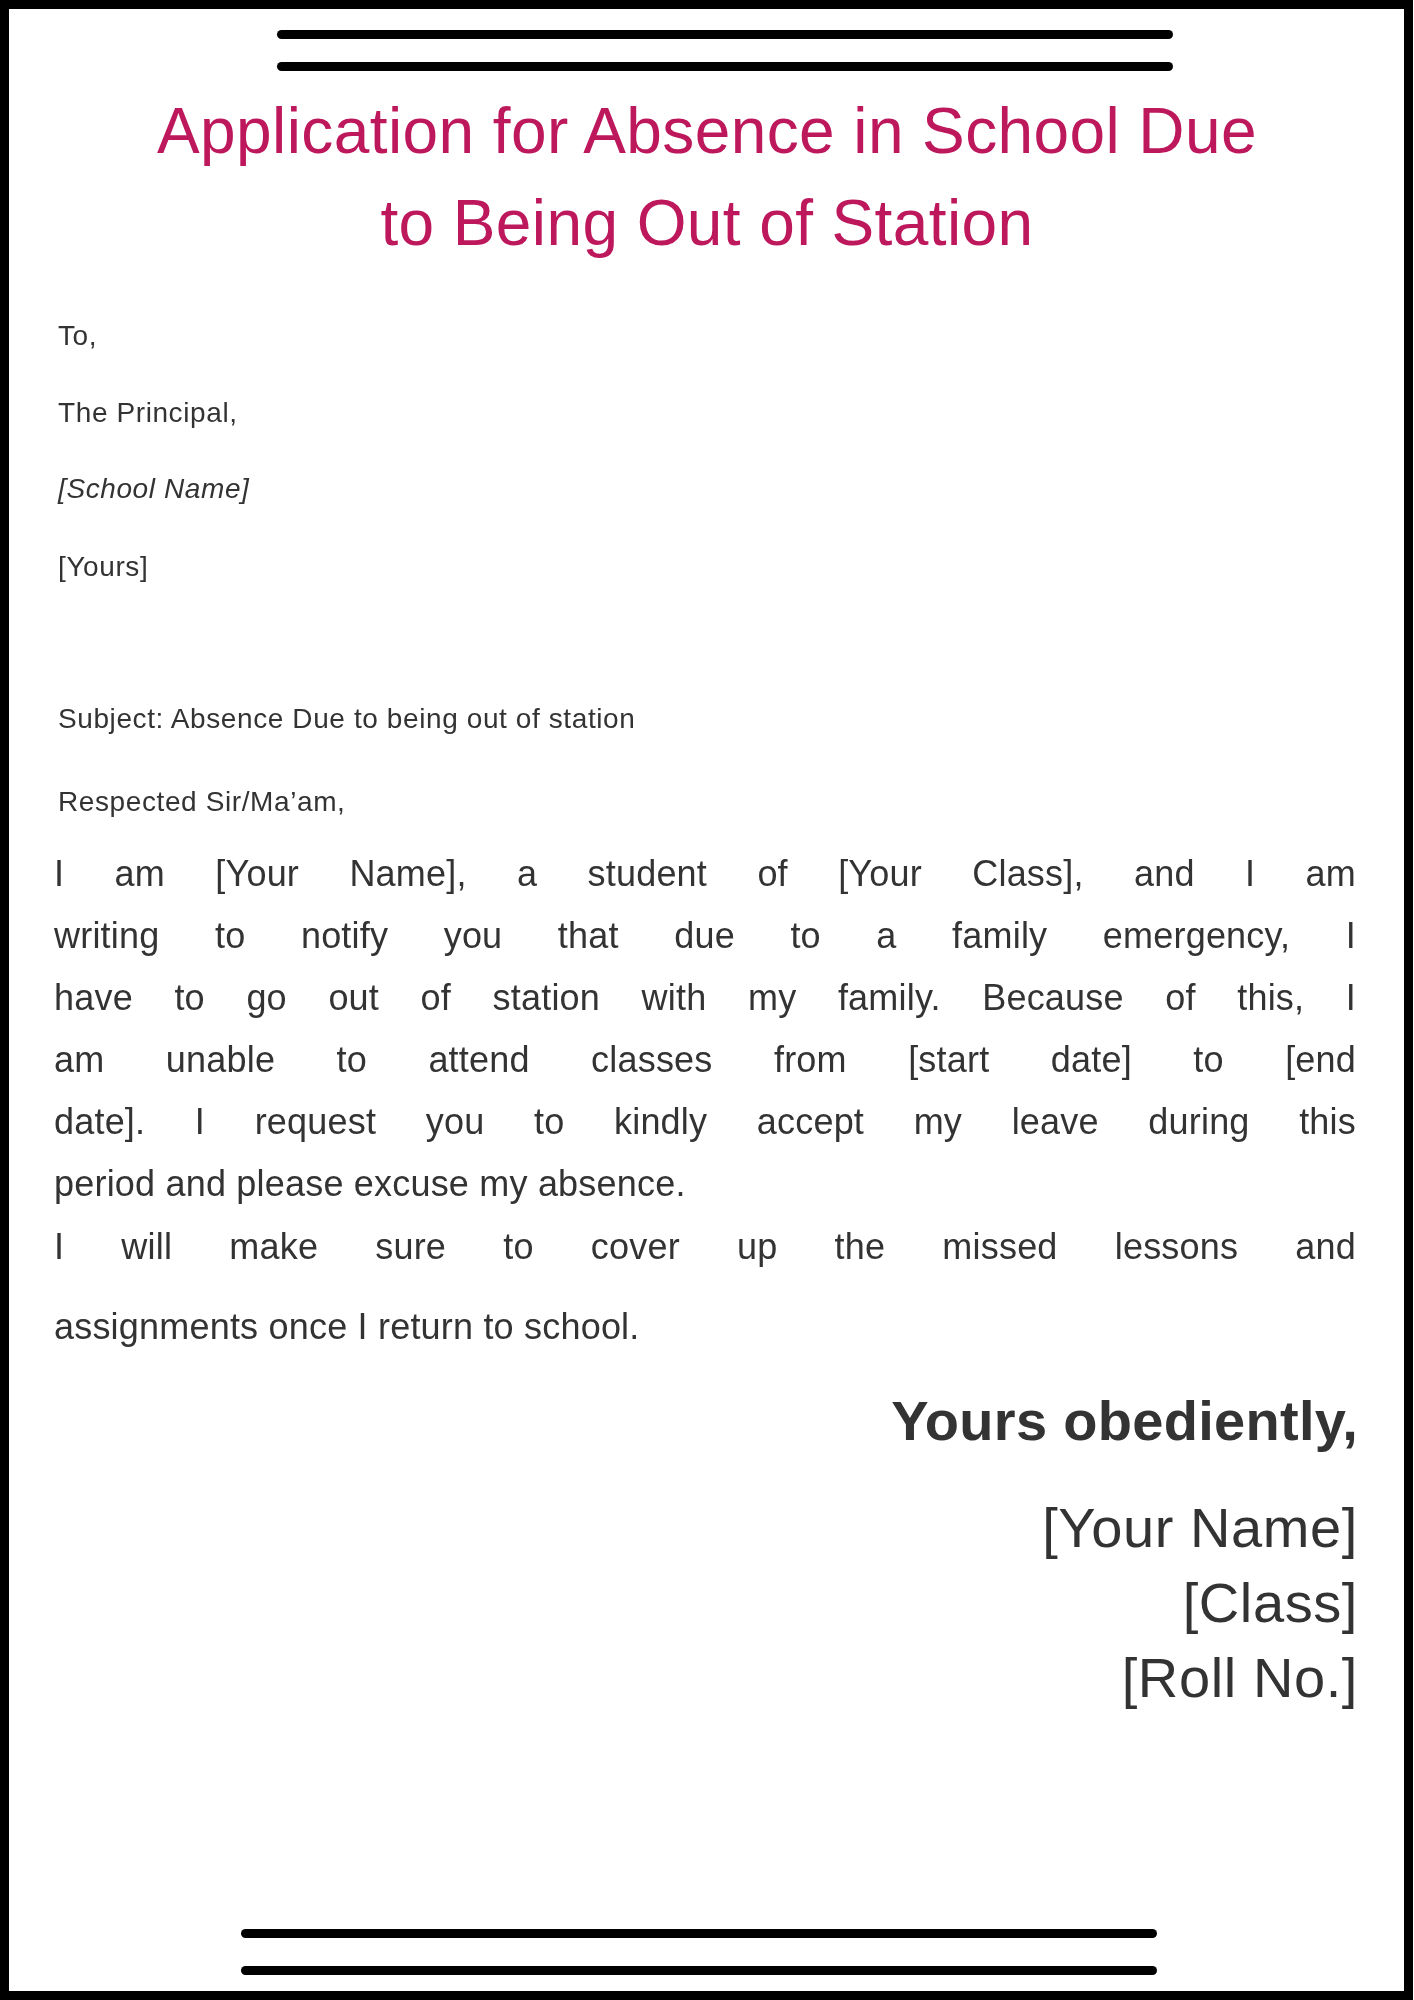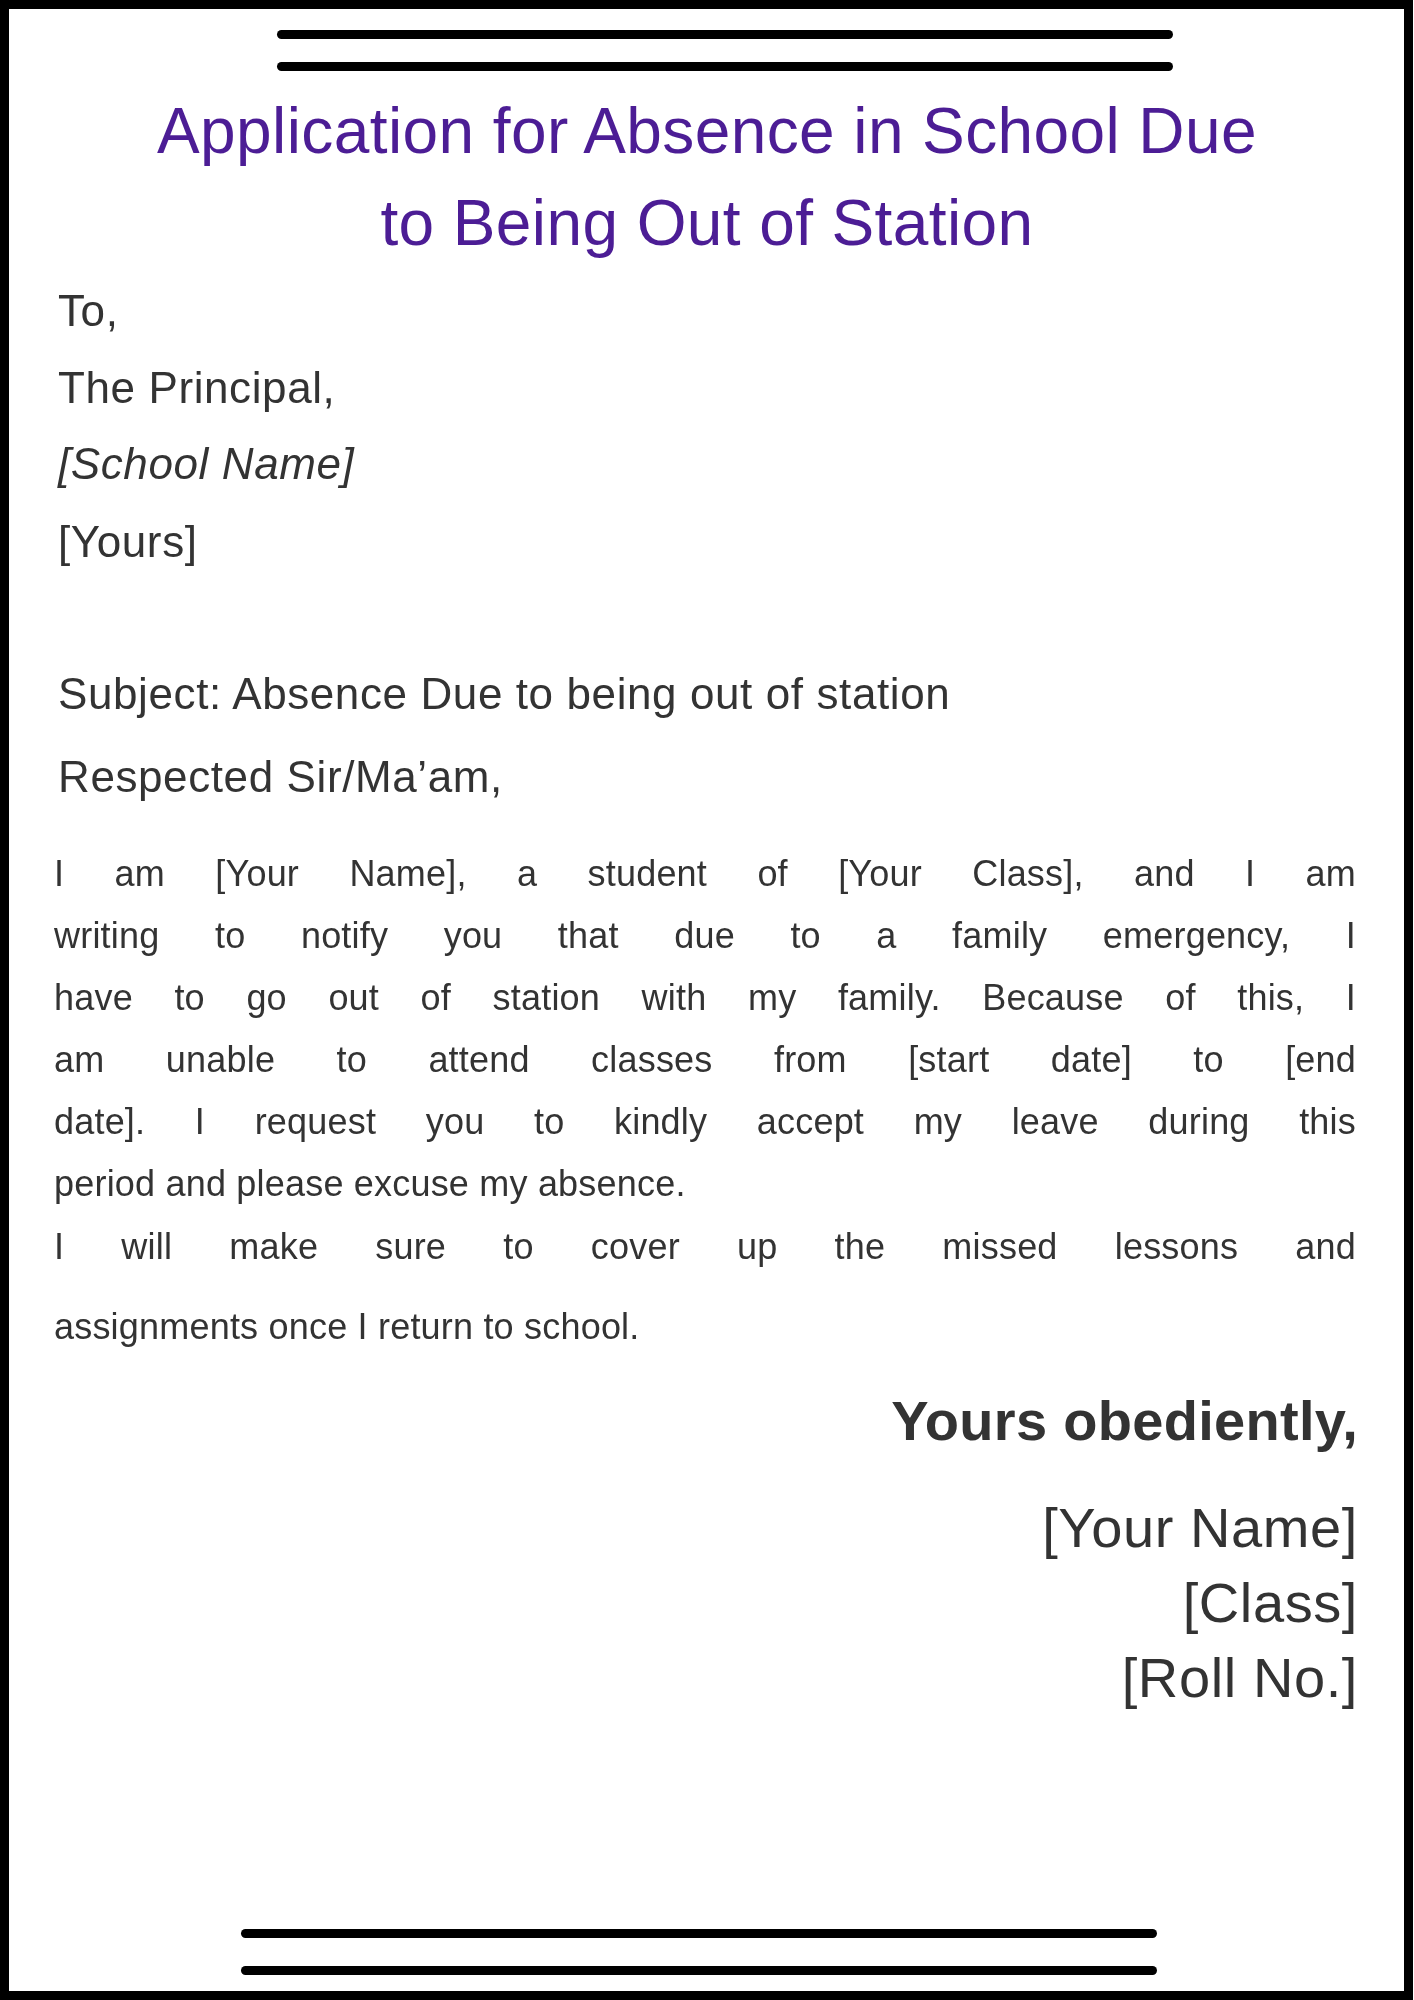--- a/index.html
+++ b/index.html
@@ -34,31 +34,32 @@
       border-radius: 5px;
     }
     .title-line {
       position: absolute;
       left: 0;
       width: 1414px;
       text-align: center;
       font-size: 64px;
       line-height: 64px;
       white-space: nowrap;
-      color: #4c1d95;
+      color: #be185d;
       letter-spacing: 0.4px;
     }
     .tl {
       position: absolute;
       left: 58px;
-      font-size: 44px;
+      font-size: 28px;
       line-height: 44px;
       white-space: nowrap;
       color: #333333;
       letter-spacing: 0.6px;
+      margin-top: 25px;
     }
     .para-line {
       position: absolute;
       left: 54px;
       width: 1302px;
       font-size: 36px;
       line-height: 43px;
       white-space: nowrap;
       color: #333333;
       text-align: justify;

